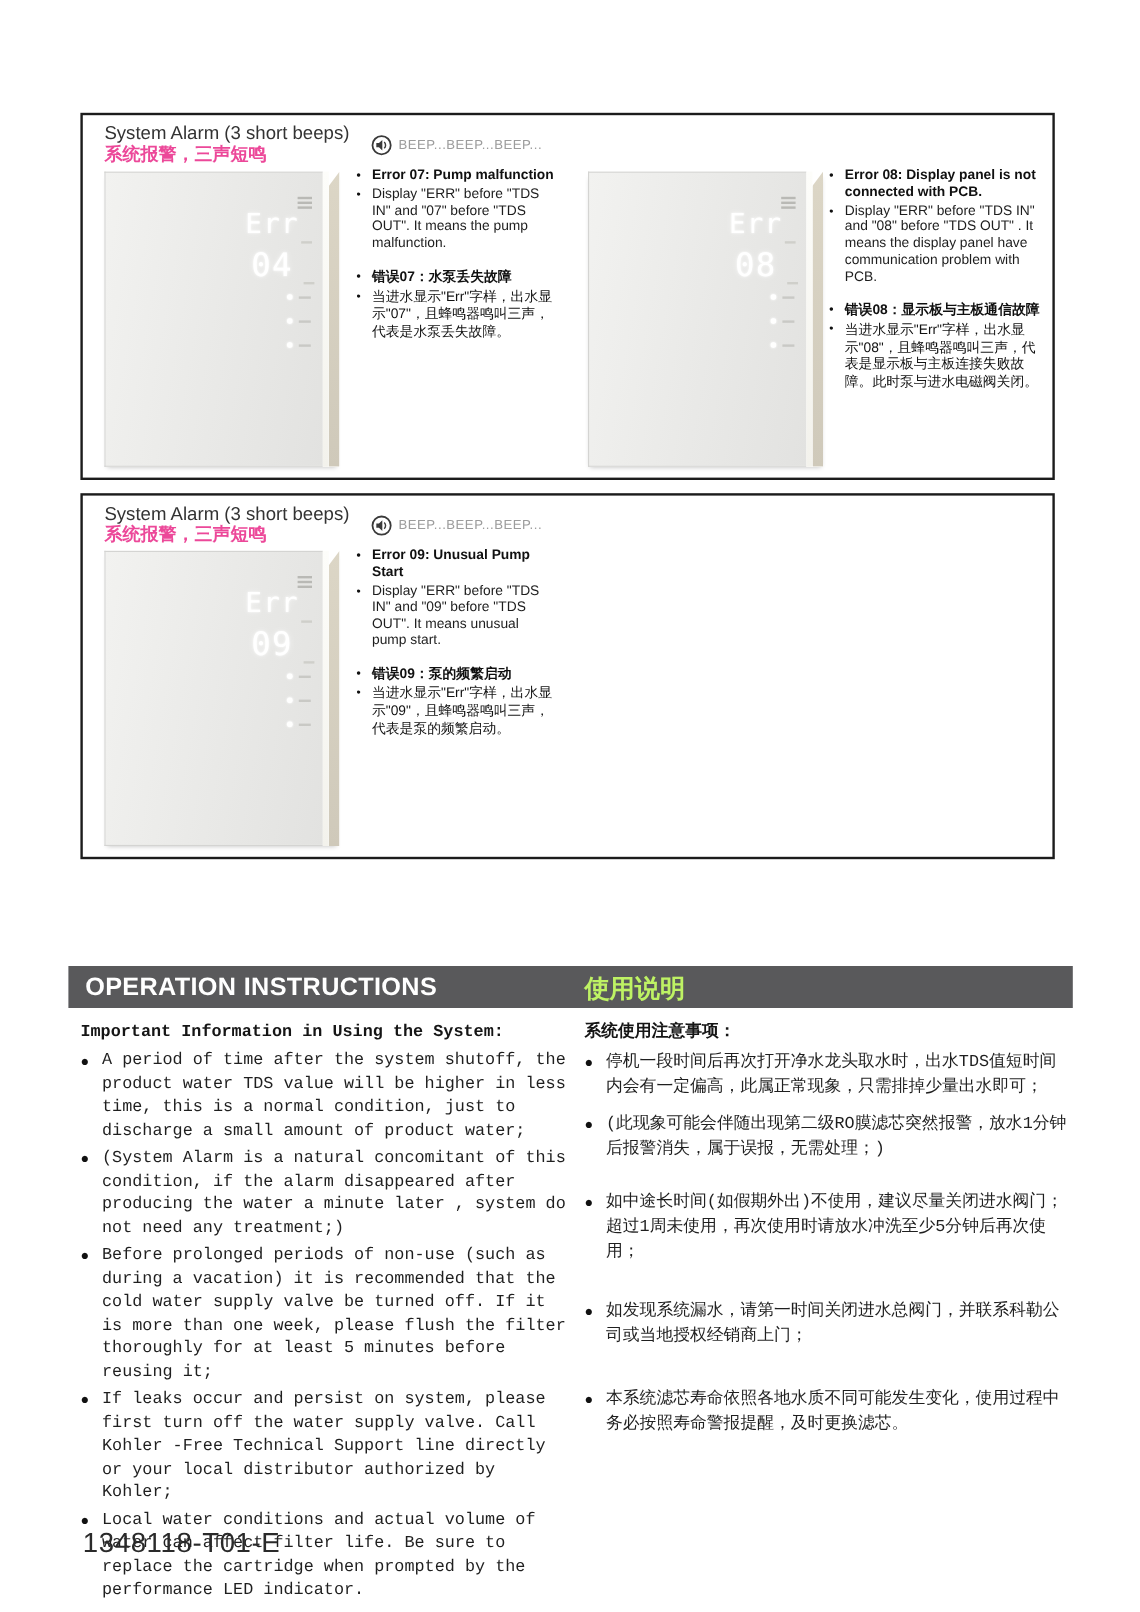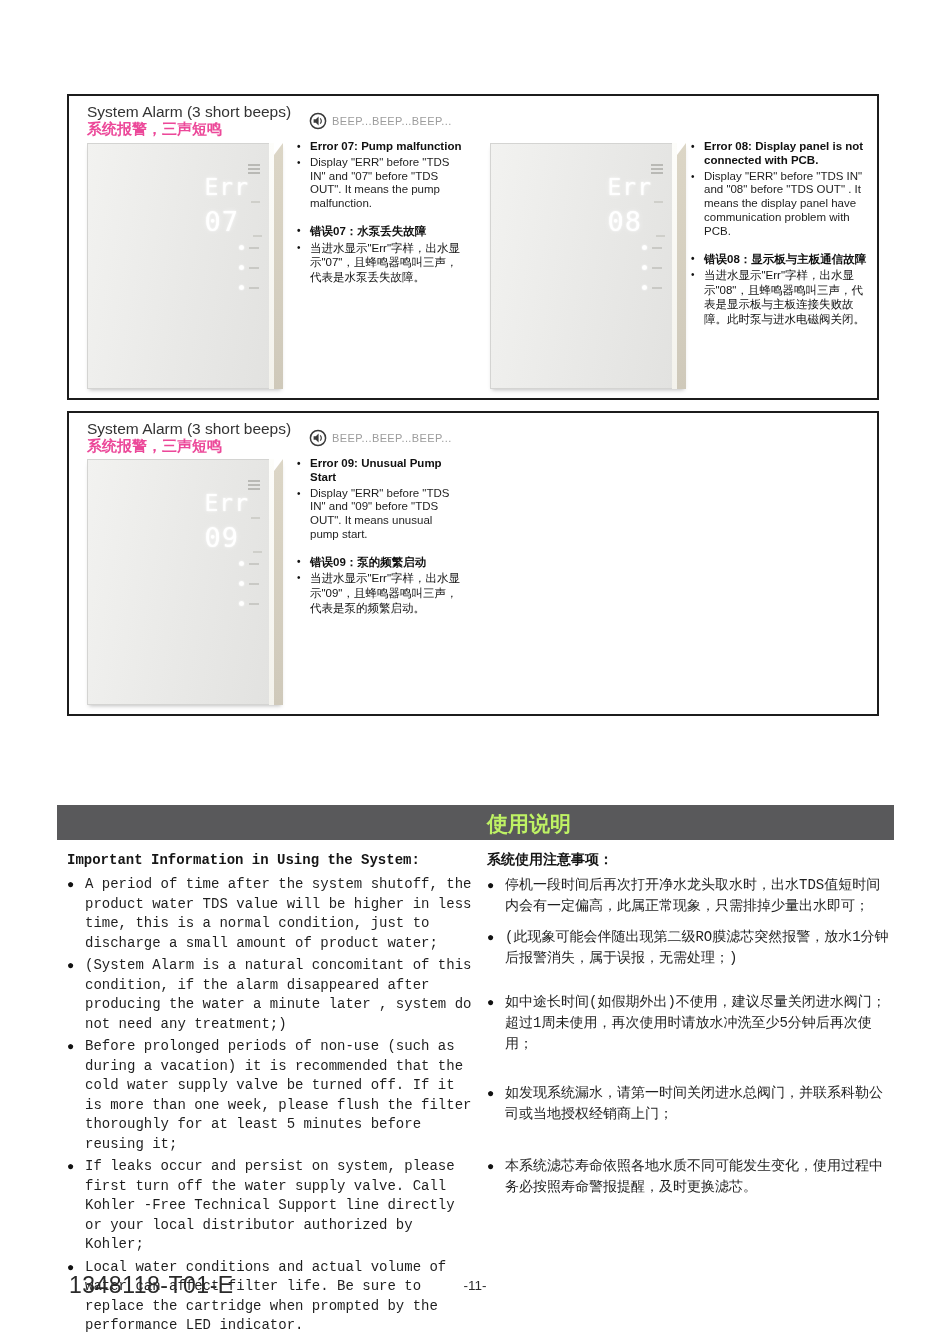--- a/index.html
+++ b/index.html
@@ -24,21 +24,21 @@
     position:absolute;left:0;top:0;right:14px;bottom:0;
     background:linear-gradient(100deg,#f2f2f0 0%,#e9e9e7 55%,#e2e2e0 100%);
     border:1px solid #d4d4d2;border-right:none;box-sizing:border-box;
   }
   .edge-hi{position:absolute;right:9px;top:0;bottom:0;width:5px;background:linear-gradient(180deg,#fdfdfa,#f3f2ec);}
   .edge{
     position:absolute;right:0;top:0;bottom:0;width:9px;
     background:linear-gradient(180deg,#dcd6c6,#cfc9ba);
     clip-path:polygon(0 12px,100% 0,100% 100%,0 100%);
   }
-  .lcd{position:absolute;right:34px;top:32px;text-align:left;color:#ffffff;
+  .lcd{position:absolute;right:34px;top:32px;text-align:center;color:#ffffff;
        font-family:"DejaVu Sans Mono", monospace;
        text-shadow:0 0 2px rgba(255,255,255,.95),0 0 6px rgba(255,255,255,.55);}
   .lcd-err{font-size:23px;line-height:24px;letter-spacing:1px;}
   .lcd-num{font-size:27px;line-height:28px;margin-top:9px;letter-spacing:1px;}
   .mini{position:absolute;right:23px;top:21px;}
   .mini i{display:block;width:12px;height:1.5px;background:#b9b9b5;margin-bottom:2.5px;}
   .lcd-dash{position:absolute;width:9px;height:2px;background:#cfcfca;}
   .indicators{position:absolute;right:24px;top:102px;}
   .ind-row{display:flex;align-items:center;justify-content:flex-end;gap:5px;height:5px;margin-bottom:15px;}
   .ind-dot{width:5px;height:5px;border-radius:50%;background:rgba(255,255,255,.97);box-shadow:0 0 2px #fff;}
@@ -94,21 +94,21 @@
       <div class="panel"></div>
       <div class="edge-hi"></div>
       <div class="edge"></div>
       <div class="mini">
           <i></i>
           <i></i>
           <i></i>
         </div>
       <div class="lcd">
         <div class="lcd-err">Err</div>
-        <div class="lcd-num">07</div>
+        <div class="lcd-num">04</div>
       </div>
       <div class="lcd-dash" style="right:23px;top:58px;"></div>
       <div class="lcd-dash" style="right:21px;top:92px;"></div>
       <div class="indicators">
         <div class="ind-row">
             <span class="ind-dot"></span>
             <span class="ind-dash"></span>
           </div>
         <div class="ind-row">
             <span class="ind-dot"></span>
@@ -250,20 +250,21 @@
           <span>错误09：泵的频繁启动</span>
         </div>
       <div class="note cn">
           <span class="bt">•</span>
           <span>当进水显示"Err"字样，出水显示"09"，且蜂鸣器鸣叫三声，代表是泵的频繁启动。</span>
         </div>
     </div>
   </div>
 
   <div class="opbar">
+    <span class="opbar-en">OPERATION INSTRUCTIONS</span>
     <span class="opbar-cn">使用说明</span>
   </div>
 
   <div class="opcol col-en" style="left:67px;width:412px;">
     <div class="op-heading">Important Information in Using the System:</div>
     <div class="op-item">
         <span class="bt">●</span>
         <span>A period of time after the system shutoff,  the product water TDS value will be higher in less time, this is a normal condition, just to discharge a small amount of product water;</span>
       </div>
     <div class="op-item">
@@ -302,15 +303,14 @@
         <span class="bt">●</span>
         <span>如发现系统漏水，请第一时间关闭进水总阀门，并联系科勒公司或当地授权经销商上门；</span>
       </div>
     <div class="op-item">
         <span class="bt">●</span>
         <span>本系统滤芯寿命依照各地水质不同可能发生变化，使用过程中务必按照寿命警报提醒，及时更换滤芯。</span>
       </div>
   </div>
 
   <div class="footer-code">1348118-T01-E</div>
-  <div class="footer-page">-11-</div>
 
 </div>
 
 </body></html>

